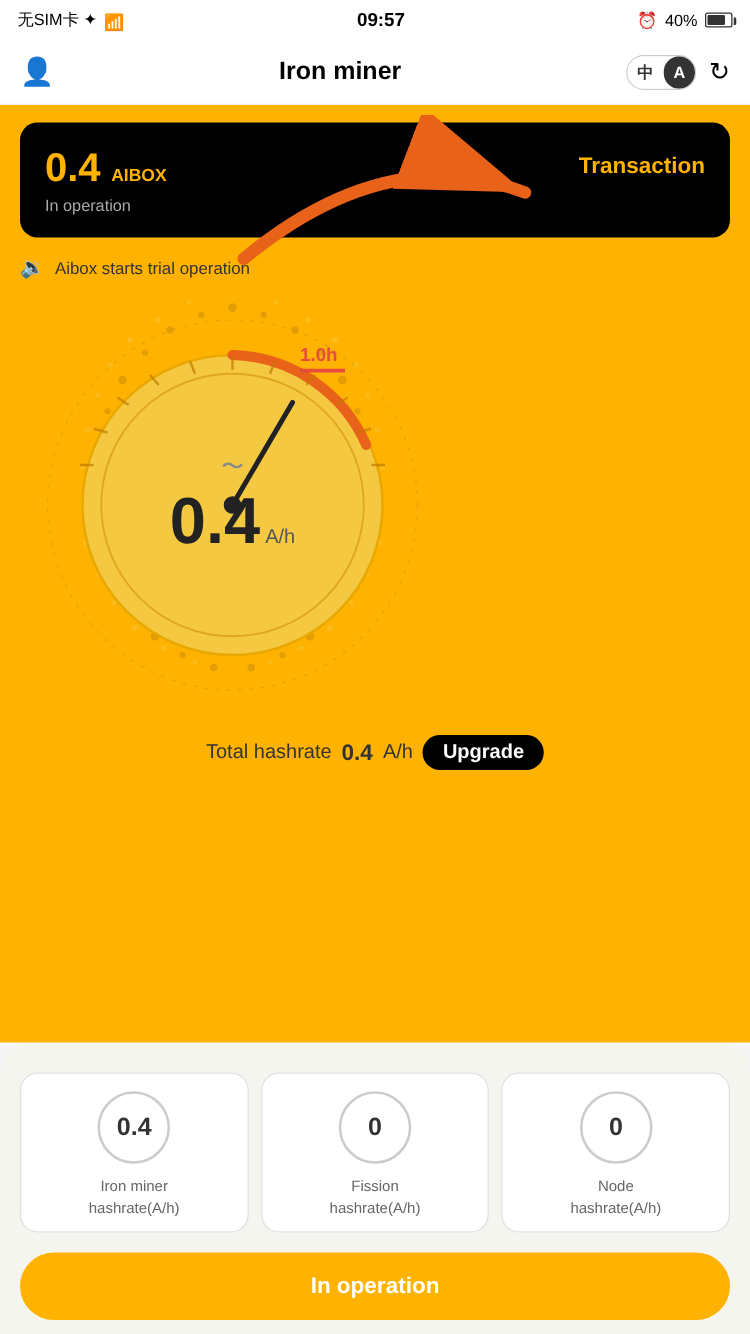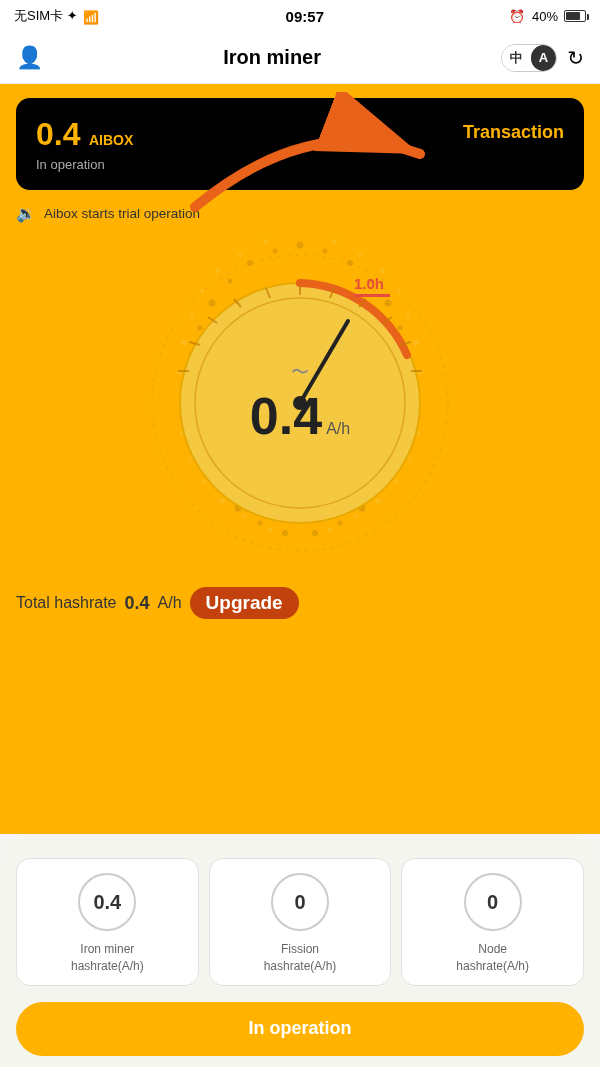--- a/index.html
+++ b/index.html
@@ -99,21 +99,20 @@
       gap: 8px;
       margin-bottom: 10px;
       font-size: 13.5px;
       color: #333;
     }
     .notice-icon { font-size: 16px; }
 
     
     .gauge-area {
       display: flex;
-      flex-direction: column;
       align-items: center;
       position: relative;
       margin-top: 10px;
       margin-bottom: 0;
     }
 
     
     .gauge-svg-wrap {
       position: relative;
       width: 340px;
@@ -165,30 +164,31 @@
 
     
     .total-hashrate {
       background: #FFB300;
       text-align: center;
       padding: 14px 0 16px 0;
       font-size: 16px;
       color: #333;
       display: flex;
       align-items: center;
+      justify-content: center;
       gap: 8px;
     }
     .hashrate-value { font-size: 18px; font-weight: 700; }
     .upgrade-btn {
-      background: #c2410c;
+      background: #000000;
       color: #fff;
       border: none;
       border-radius: 16px;
       padding: 5px 16px;
-      font-size: 19px;
+      font-size: 16px;
       font-weight: 600;
       cursor: pointer;
     }
 
     
     .bottom-panel {
       background: #f5f5f0;
       border-radius: 24px 24px 0 0;
       padding: 24px 16px 16px 16px;
       margin-top: 0;

